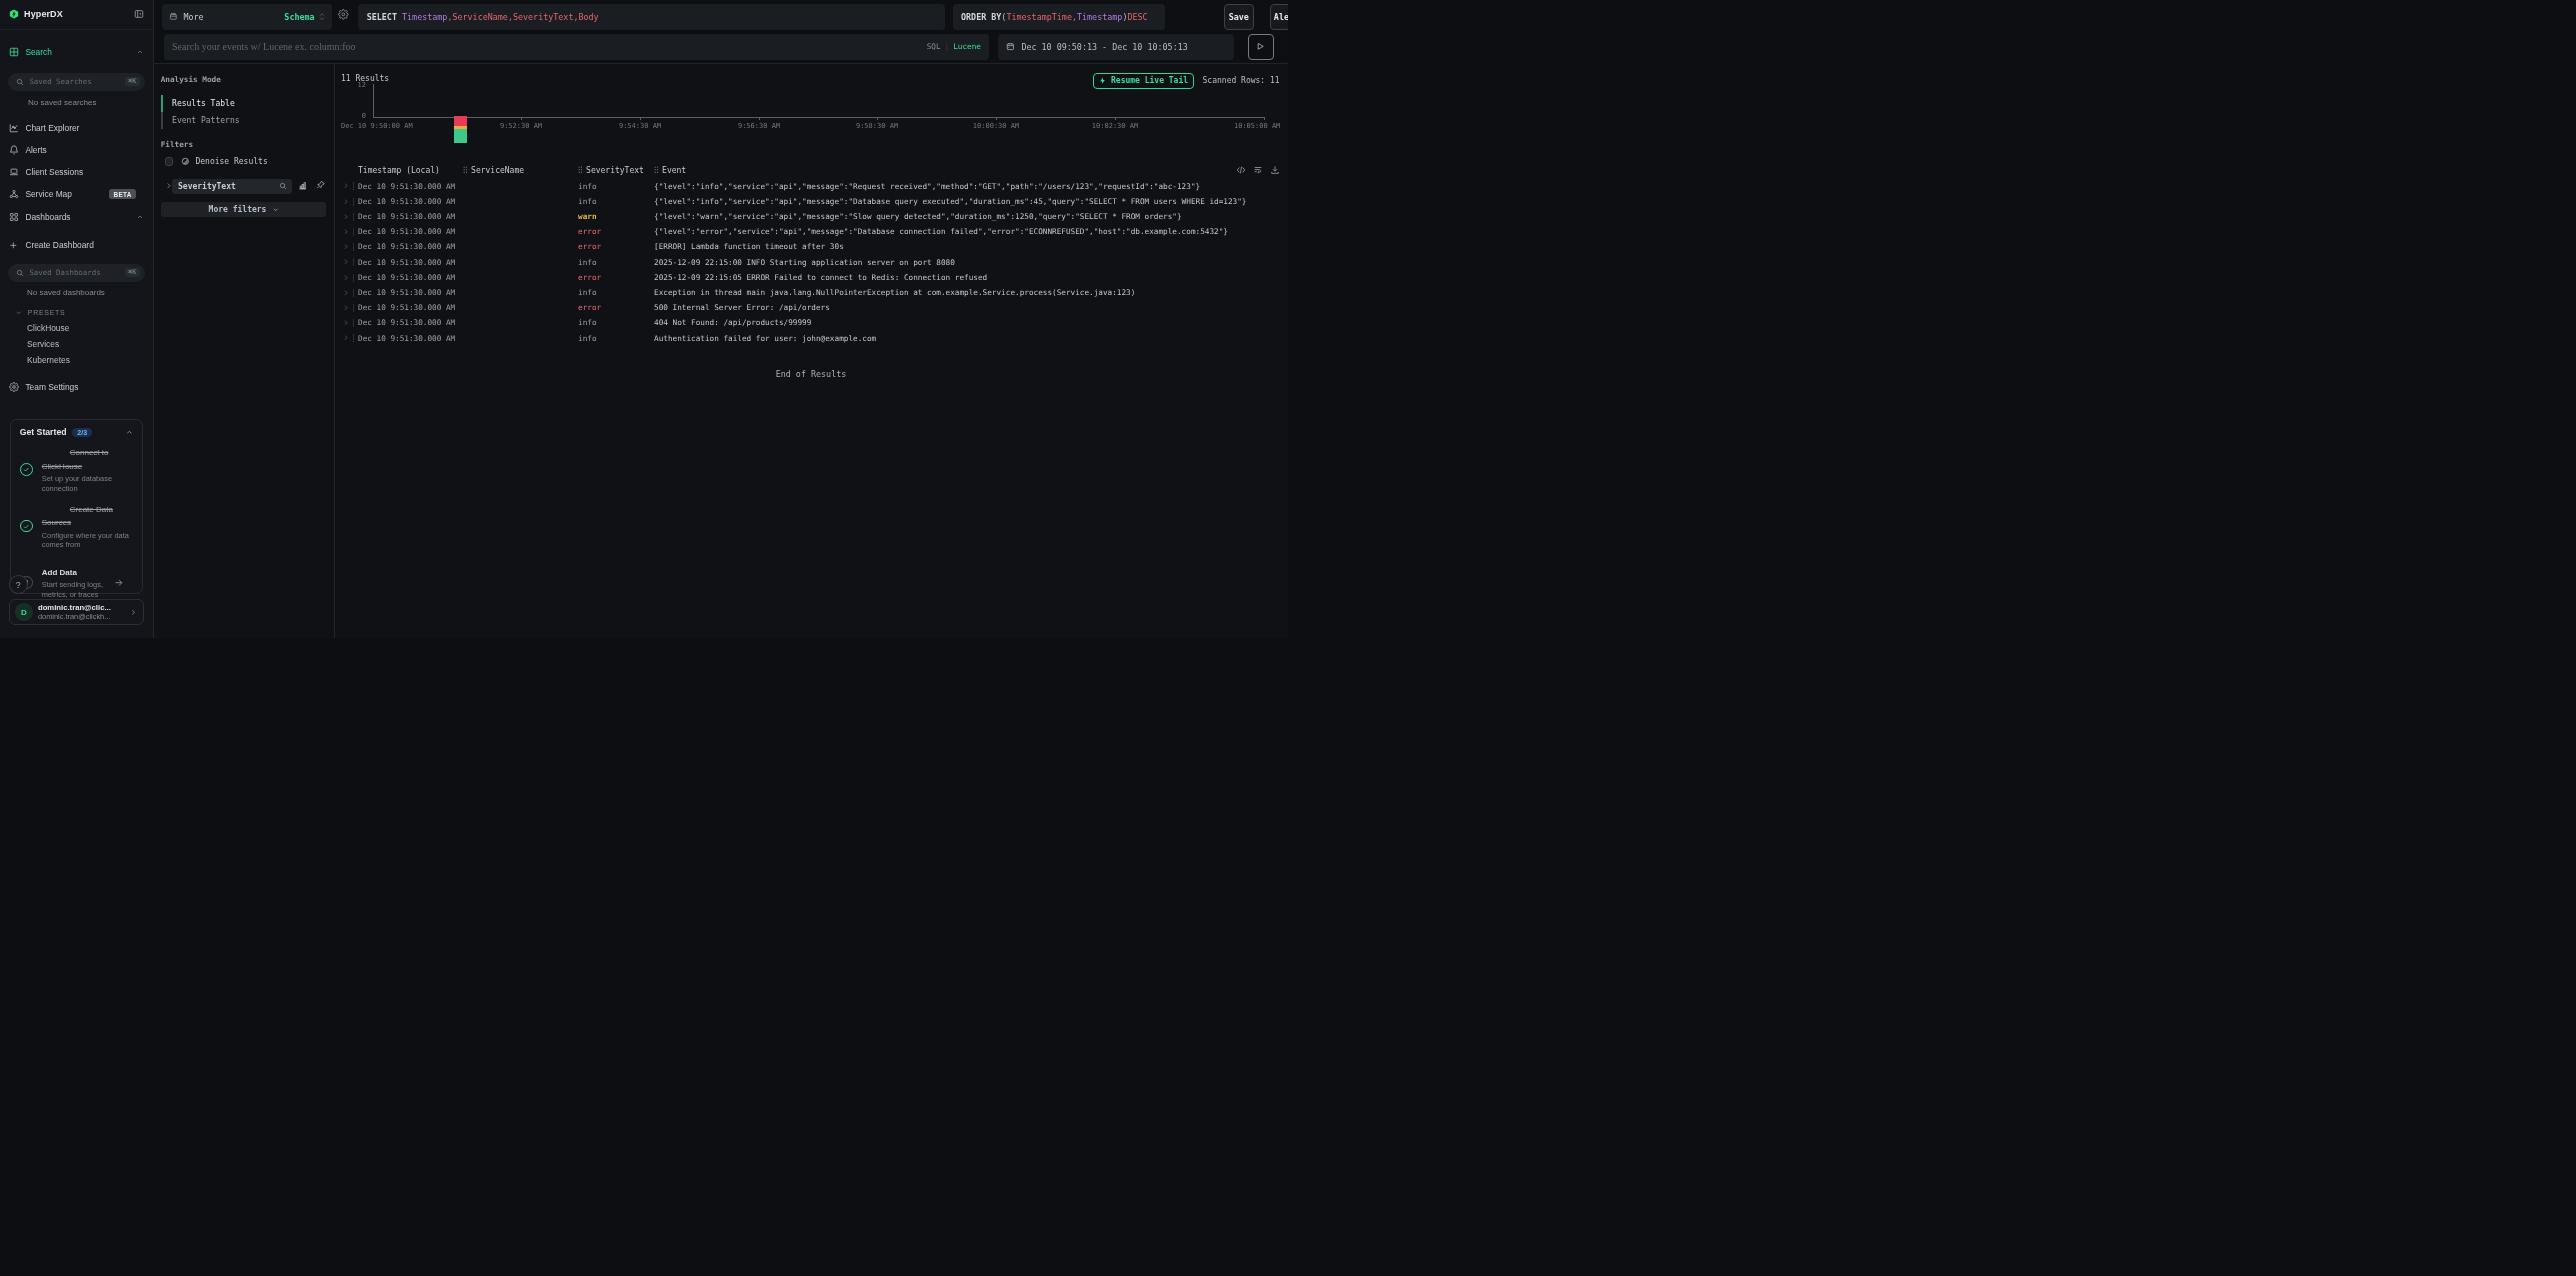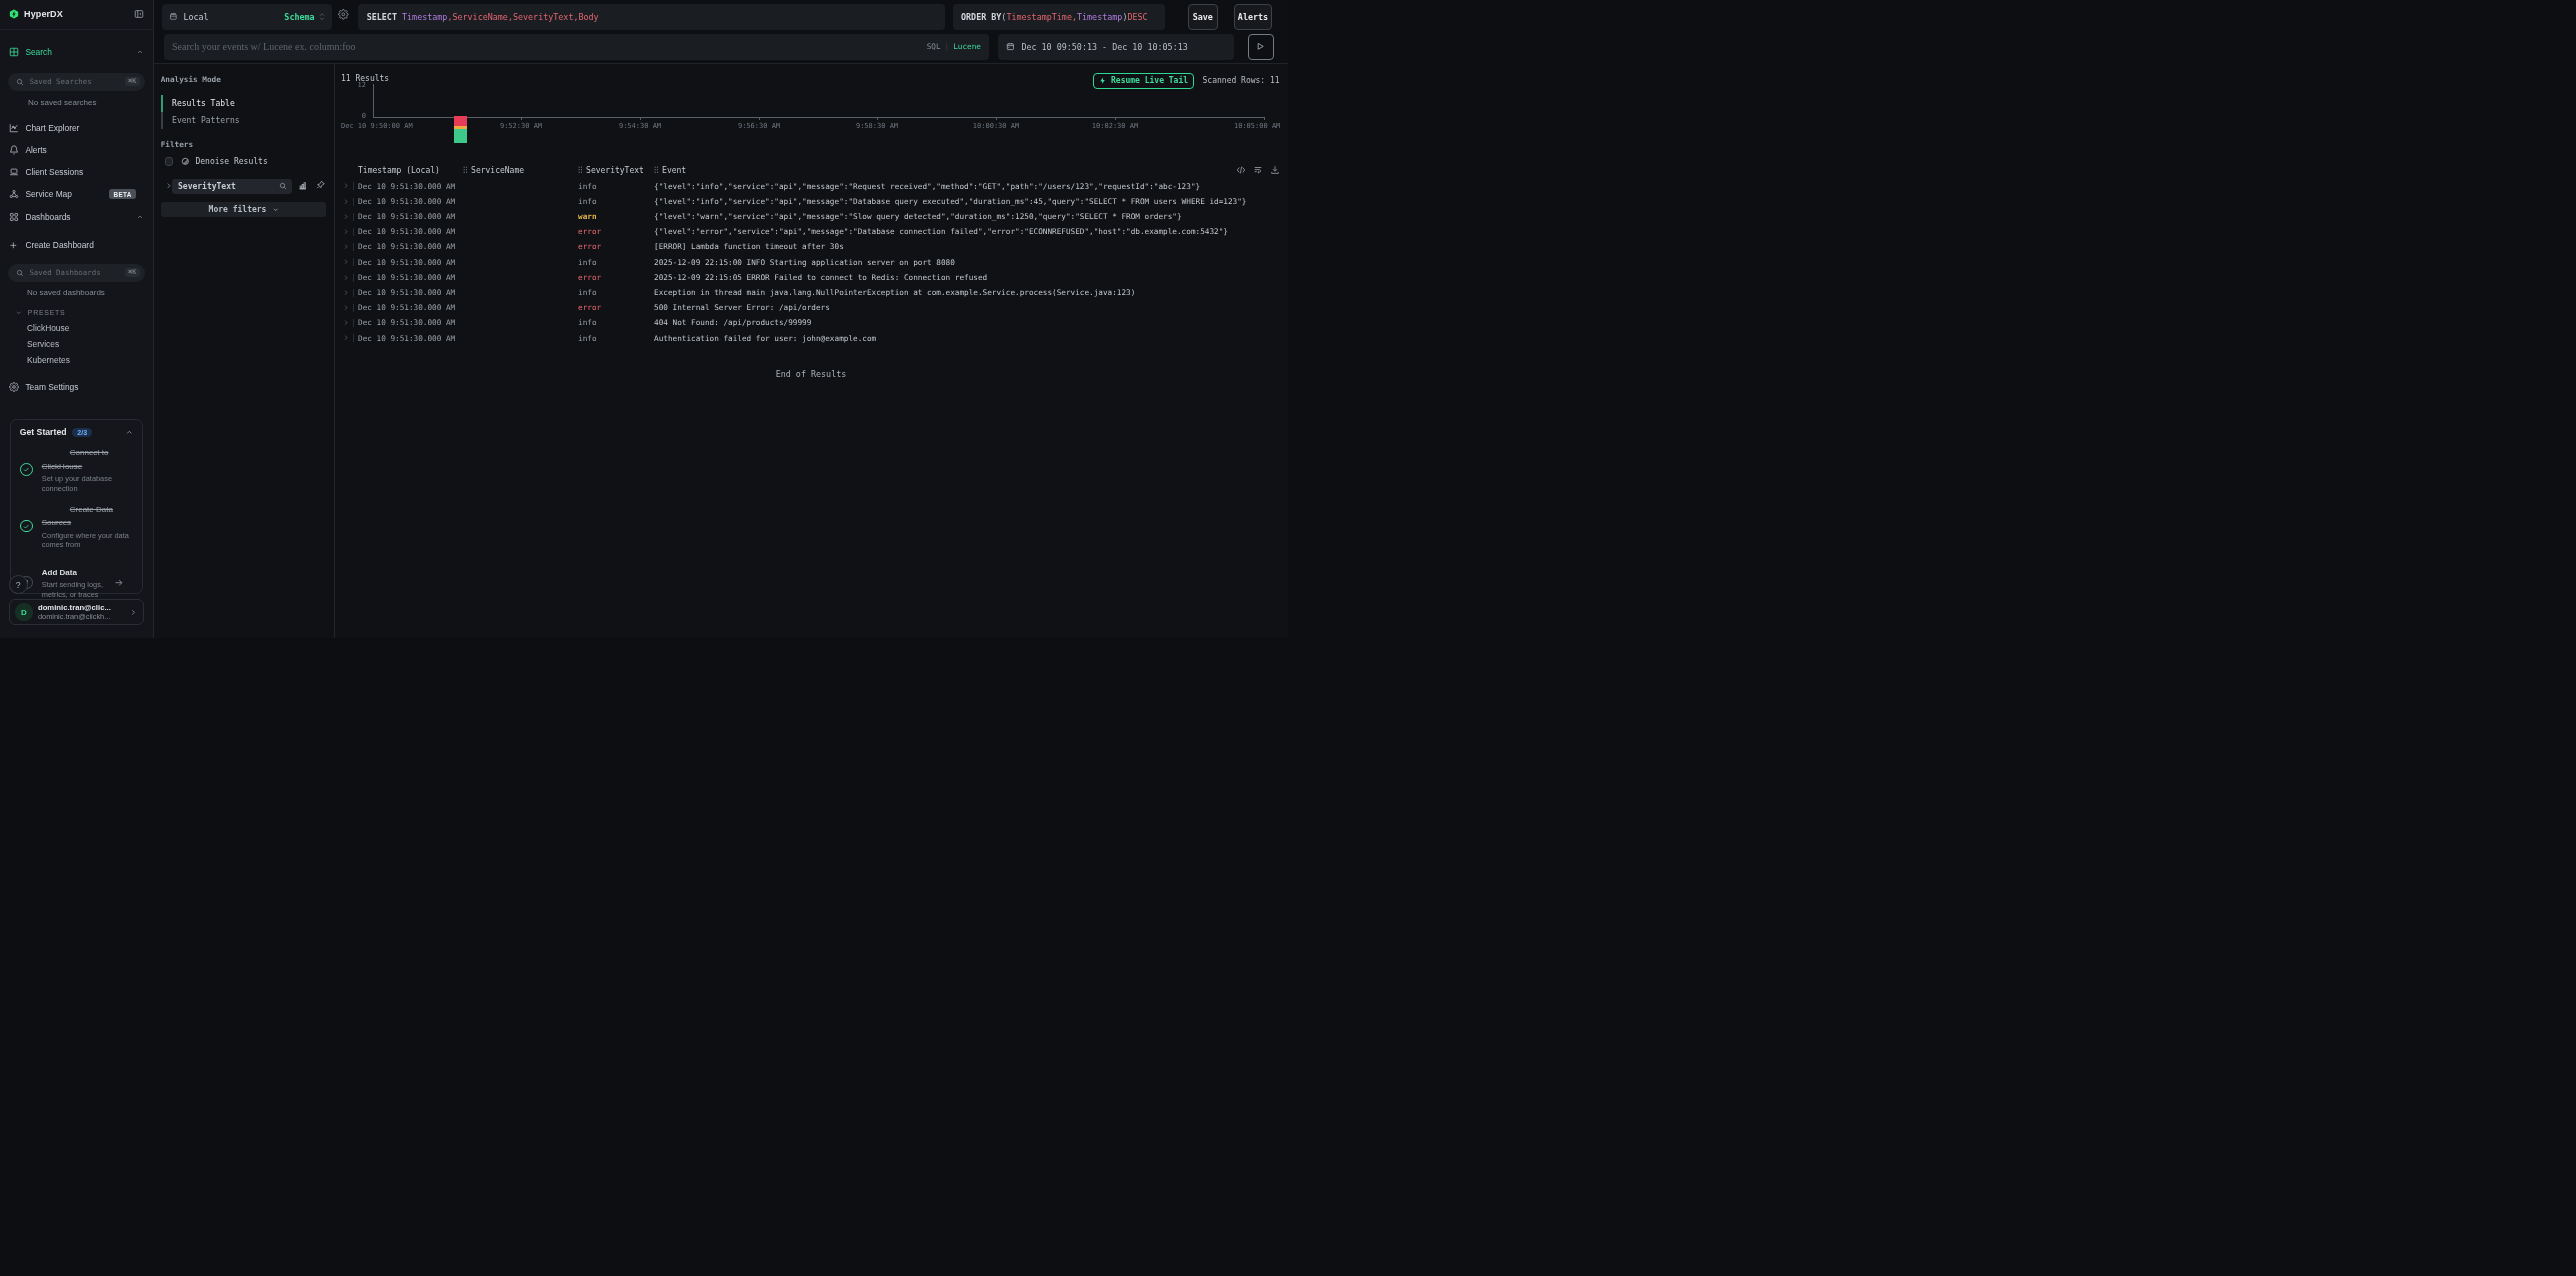--- a/index.html
+++ b/index.html
@@ -88,21 +88,21 @@
   .query-box { left:204px; top:4px; width:587px; height:25.5px; padding:0 8.7px;
     font-family:"DejaVu Sans Mono",monospace; font-size:8.4px; white-space:nowrap; overflow:hidden; }
   .kw { color:#d4d8dd; font-weight:bold; }
   .fld-purple { color:#b07ee0; }
   .fld-red { color:#e2666f; }
   .paren { color:#b9bfc6; }
   .order-box { left:799px; top:4px; width:212px; height:25.5px; padding:0 8px;
     font-family:"DejaVu Sans Mono",monospace; font-size:8.4px; white-space:nowrap; overflow:hidden; }
   .tb-btn { position:absolute; top:4px; height:26px; background:#17191d; border:0.7px solid #3c424a;
     border-radius:4px; color:#e8eaed; font-family:"DejaVu Sans Mono",monospace; font-size:8.4px;
-    font-weight:bold; display:flex; align-items:center; justify-content:center; cursor:pointer; }
+    font-weight:bold; display:flex; align-items:center; justify-content:center; cursor:pointer;margin-left:36px; }
   .save-btn { left:1034px; width:29.5px; }
   .alerts-btn { left:1080px; width:38px; }
 
   .search-box { left:10px; top:34px; width:825px; height:25.5px; padding:0 8px; }
   .search-box input { flex:1; min-width:0; background:transparent; border:0; outline:none;
     font-family:Liberation Serif, serif; font-size:10px; color:#c6cbd1; }
   .search-box input::placeholder { color:#5f656d; }
   .lang-toggle { font-family:"DejaVu Sans Mono",monospace; font-size:7.7px; white-space:nowrap; }
   .lang-sql { color:#868c94; }
   .lang-sep { color:#3a3f46; margin:0 4px; }
@@ -418,21 +418,21 @@
     <header class="topbar">
 
       <div class="box src-box">
         <span class="db-ic">
           <svg width="8.7" height="8.7" viewBox="0 0 24 24" fill="none" stroke="currentColor" stroke-width="2">
               <rect x="4" y="7" width="16" height="13" rx="1.5"></rect>
               <path d="M5.5 7 l1 -3 h11 l1 3"></path>
               <path d="M4 11.5 h16"></path>
             </svg>
         </span>
-        <span class="src-name">Local</span>
+        <span class="src-name">More</span>
         <span class="src-schema">Schema</span>
         <span class="src-updown">
           <svg width="6" height="3.4" viewBox="0 0 24 14" fill="none" stroke="currentColor" stroke-width="3">
               <path d="M4 11 l8 -8 8 8"></path>
             </svg>
           <svg width="6" height="3.4" viewBox="0 0 24 14" fill="none" stroke="currentColor" stroke-width="3">
               <path d="M4 3 l8 8 8 -8"></path>
             </svg>
         </span>
       </div>

